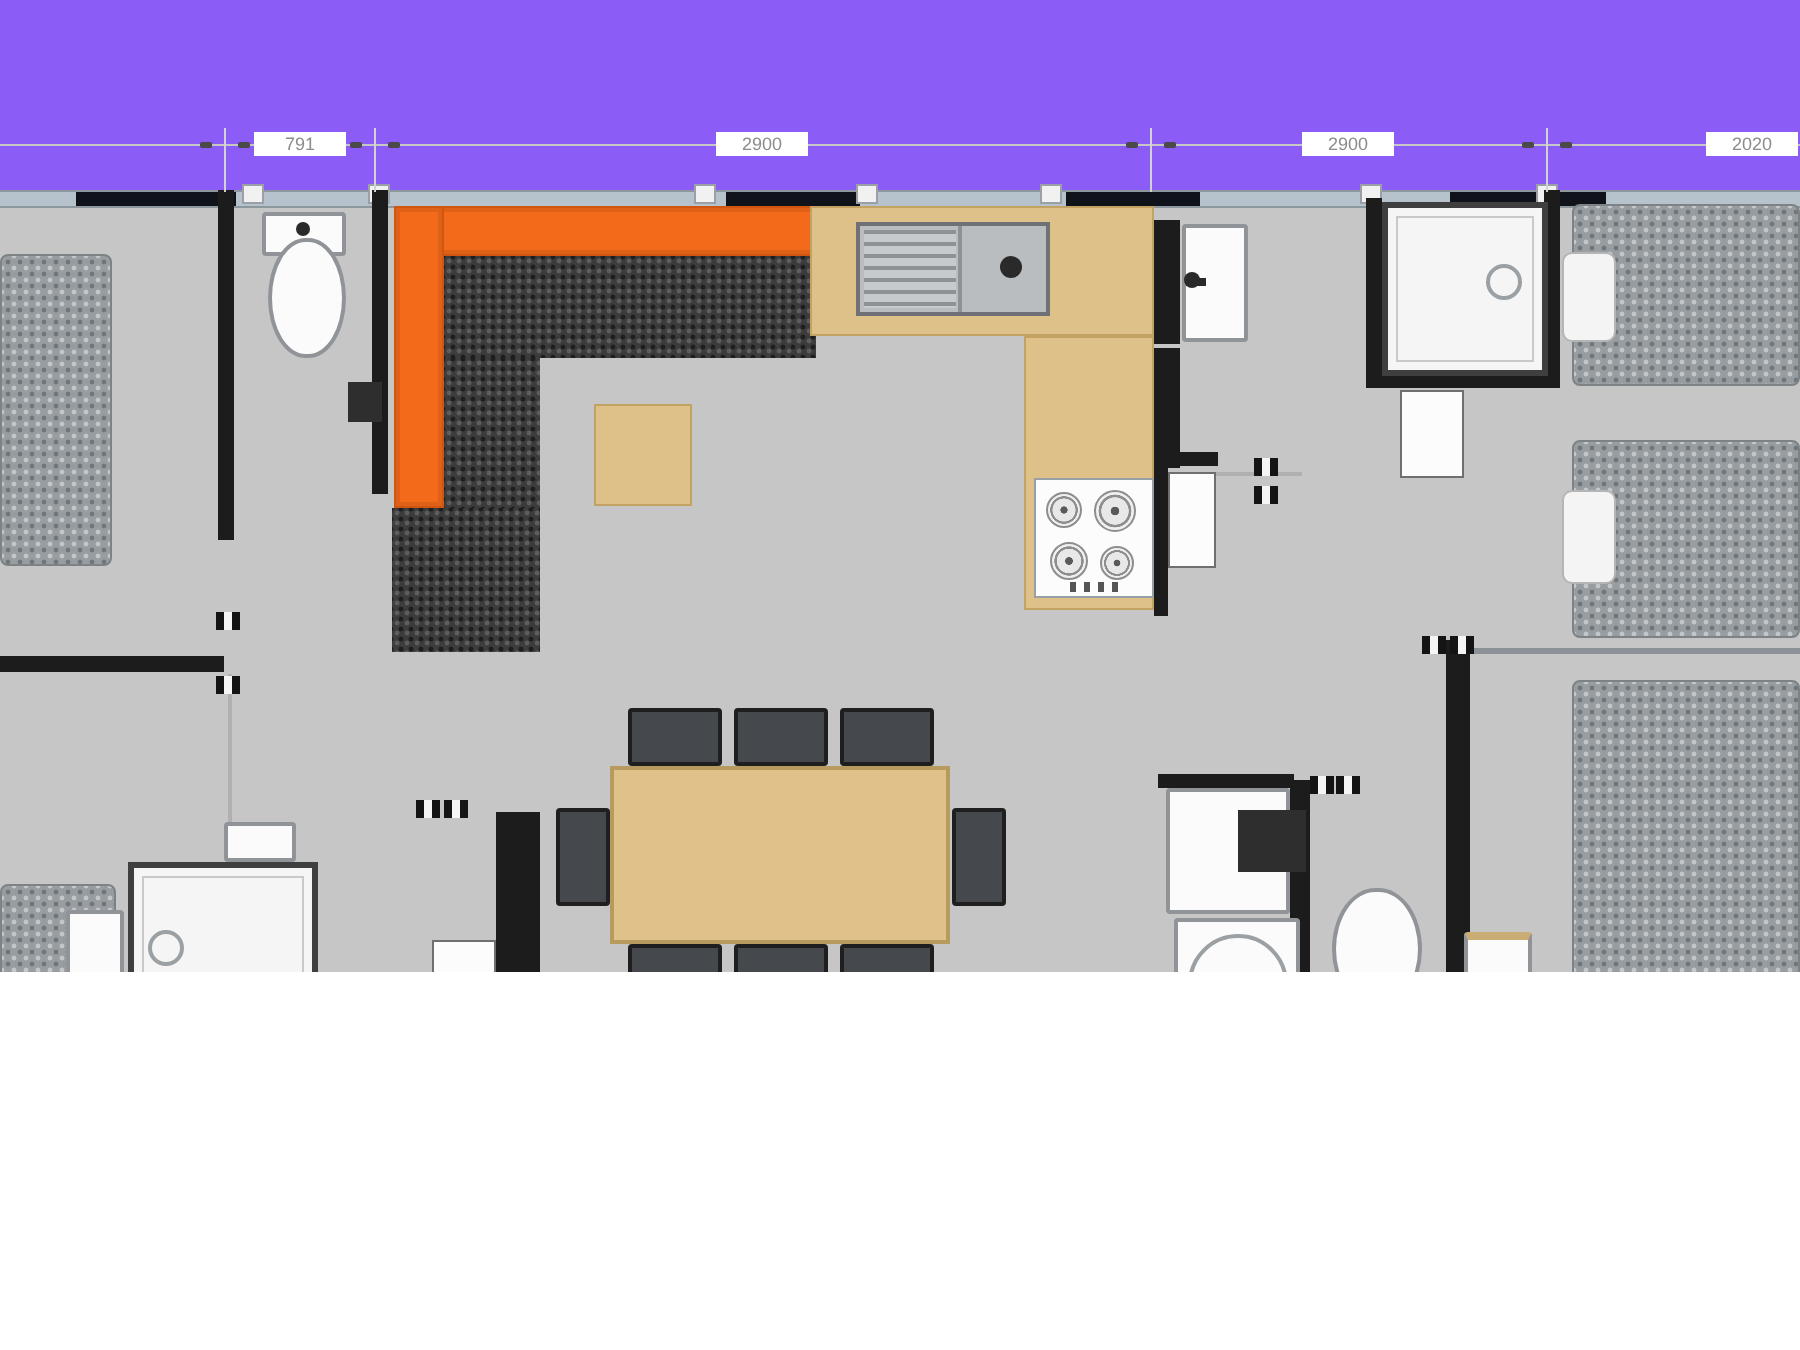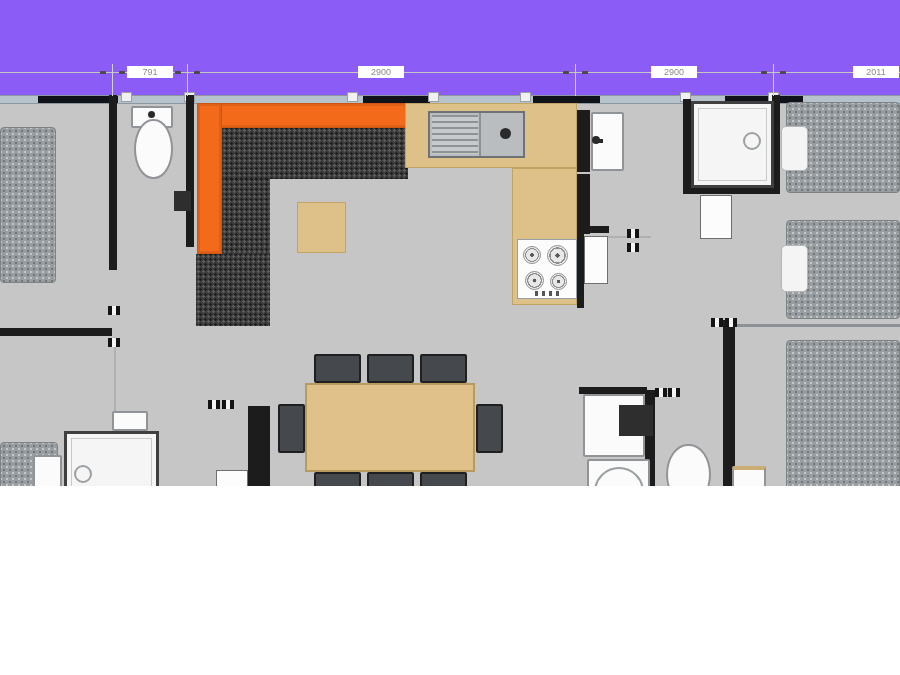--- a/index.html
+++ b/index.html
@@ -178,14 +178,14 @@
     <div class="el arrow" style="left: 119px; top: 71px; width: 6px; height: 3px;"></div>
     <div class="el arrow" style="left: 175px; top: 71px; width: 6px; height: 3px;"></div>
     <div class="el arrow" style="left: 194px; top: 71px; width: 6px; height: 3px;"></div>
     <div class="el arrow" style="left: 563px; top: 71px; width: 6px; height: 3px;"></div>
     <div class="el arrow" style="left: 582px; top: 71px; width: 6px; height: 3px;"></div>
     <div class="el arrow" style="left: 761px; top: 71px; width: 6px; height: 3px;"></div>
     <div class="el arrow" style="left: 780px; top: 71px; width: 6px; height: 3px;"></div>
     <div class="el dimlabel" style="left: 127px; top: 66px; width: 46px; height: 12px;">791</div>
     <div class="el dimlabel" style="left: 358px; top: 66px; width: 46px; height: 12px;">2900</div>
     <div class="el dimlabel" style="left: 651px; top: 66px; width: 46px; height: 12px;">2900</div>
-    <div class="el dimlabel" style="left: 853px; top: 66px; width: 46px; height: 12px;">2011</div>
+    <div class="el dimlabel" style="left: 853px; top: 66px; width: 46px; height: 12px;">2020</div>
   </div>
 
 </body></html>

